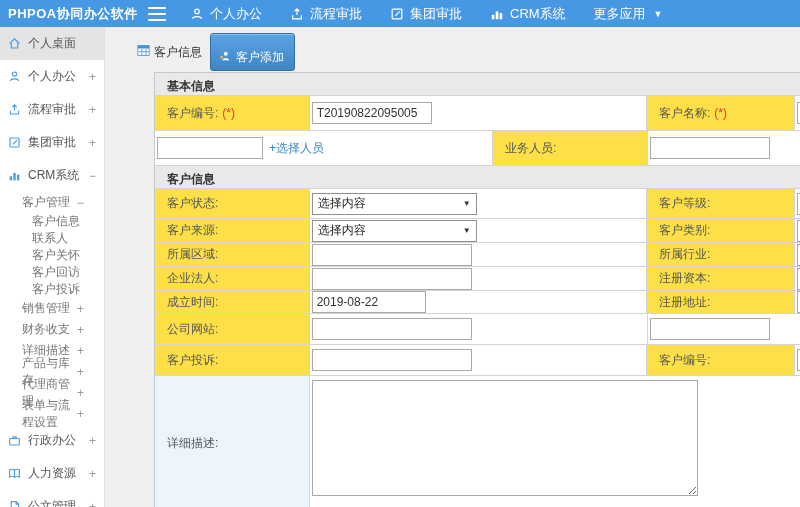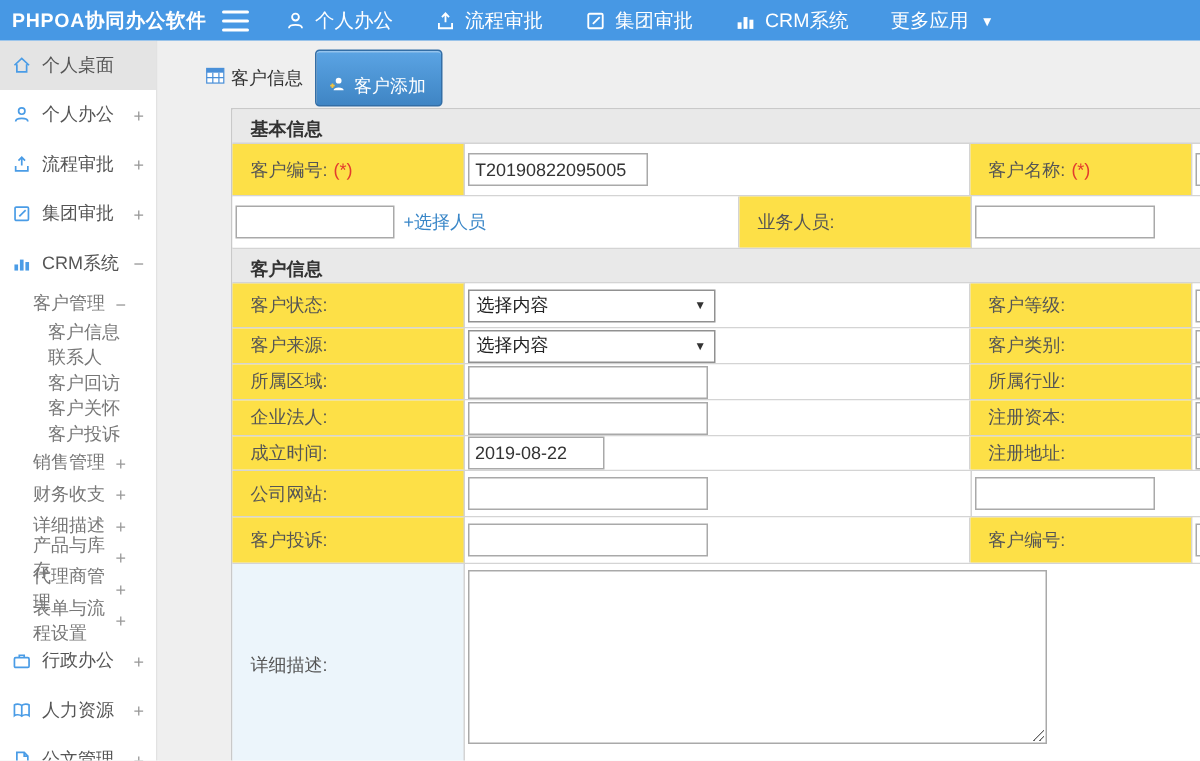--- a/index.html
+++ b/index.html
@@ -171,24 +171,24 @@
     <span>客户管理</span>
     <span class="expand">−</span>
   </div>
   <div class="sub2">
     <span>客户信息</span>
     </div>
   <div class="sub2">
     <span>联系人</span>
     </div>
   <div class="sub2">
+    <span>客户关怀</span>
+    </div>
+  <div class="sub2">
     <span>客户回访</span>
-    </div>
-  <div class="sub2">
-    <span>客户关怀</span>
     </div>
   <div class="sub2">
     <span>客户投诉</span>
     </div>
 
   <div class="sub1">
     <span>销售管理</span>
     <span class="expand">+</span>
     </div>
   <div class="sub1">
@@ -380,21 +380,21 @@
       <div class="cell inpcell c4">
         <input type="text" style="">
       </div>
     </div>
 
     <div class="trow" style="height:23px">
       <div class="cell lblcell c1">
         <span>成立时间:</span>
       </div>
       <div class="cell inpcell c2">
-        <input type="text" style="width: 91px;" value="2019-08-22">
+        <input type="text" style="width: 114px;" value="2019-08-22">
       </div>
       <div class="cell lblcell c3">
         <span>注册地址:</span>
       </div>
       <div class="cell inpcell c4">
         <input type="text" style="">
       </div>
     </div>
 
     <div class="trow" style="height:31px">

